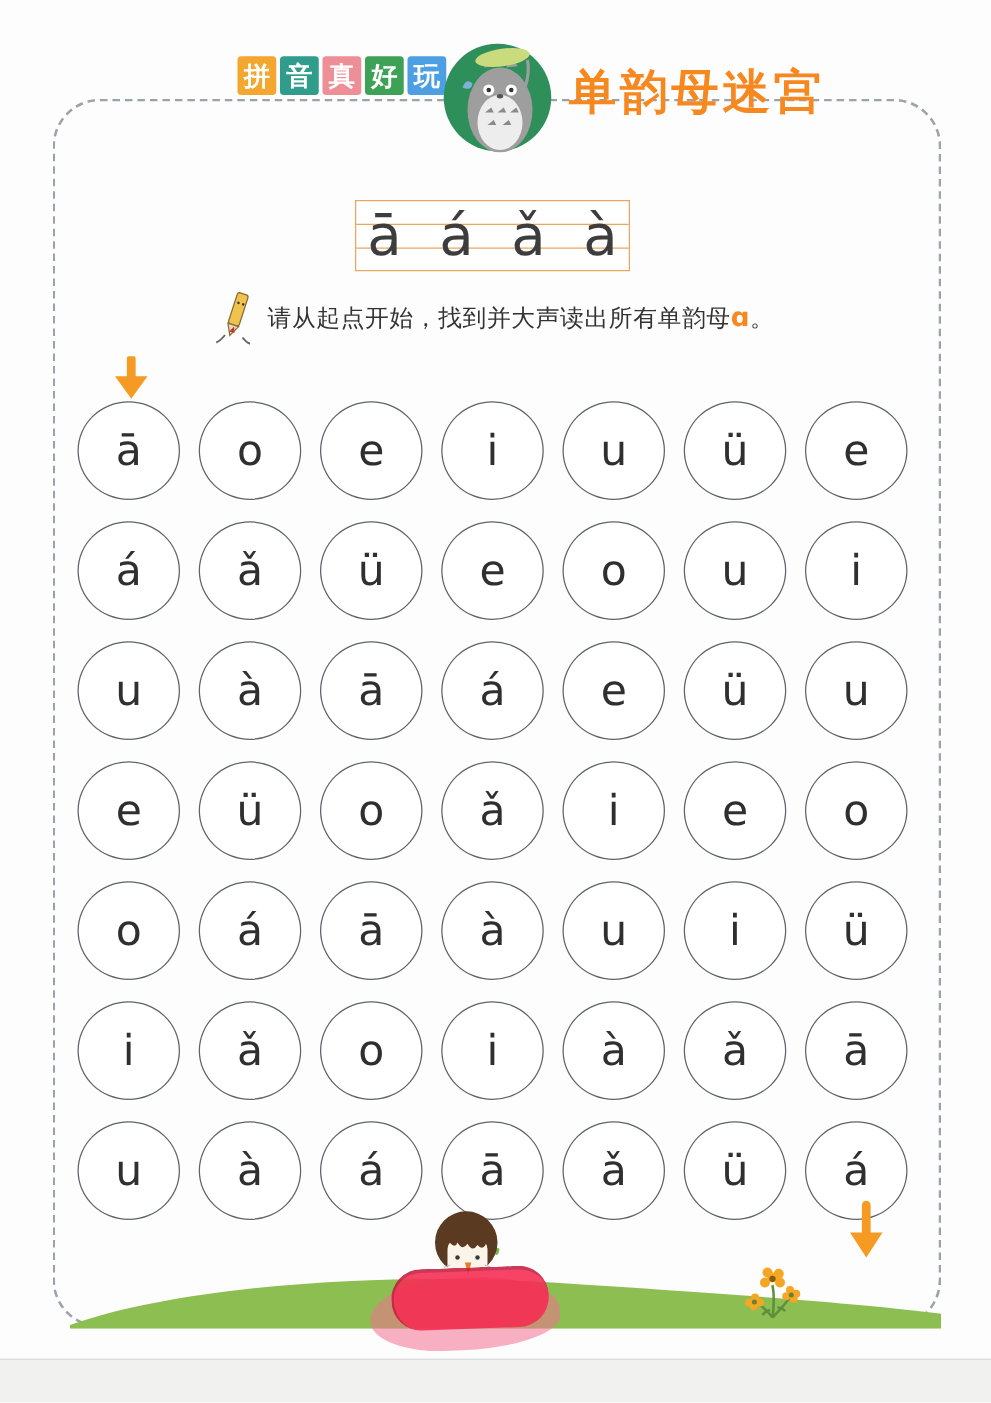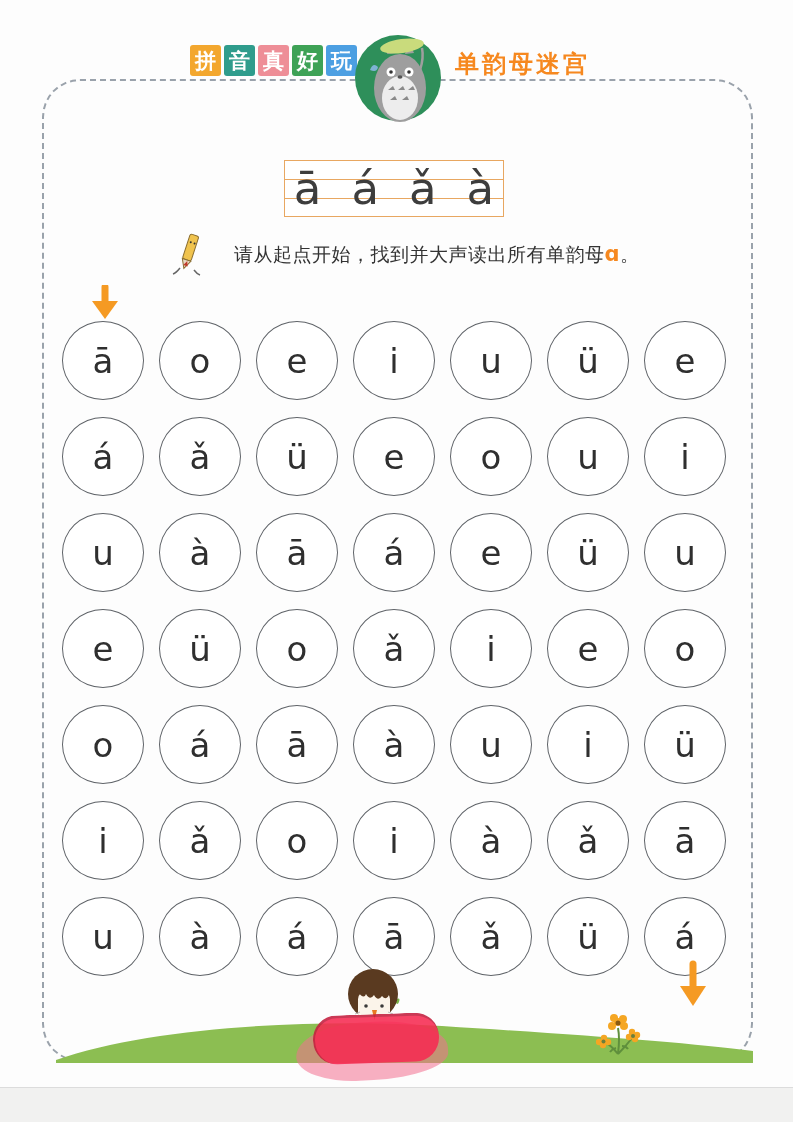--- a/index.html
+++ b/index.html
@@ -8,35 +8,35 @@
 
   
   .sheet-border { position:absolute; left:42px; top:79px; width:711px; height:983px;
     border:2px dashed #9aa2ab; border-radius:38px; z-index:1; }
 
   
   .banner { position:absolute; left:190px; top:45px; display:flex; gap:3px; z-index:5; }
   .banner-box { width:31px; height:31px; display:flex; align-items:center; justify-content:center;
     color:#fff; font-size:21px; font-weight:bold; border-radius:3px; }
   .avatar { position:absolute; left:354px; top:34px; width:88px; height:88px; z-index:6; }
-  .page-title { position:absolute; left:455px; top:48px; font-size:24px; font-weight:bold;
+  .page-title { position:absolute; left:455px; top:48px; font-size:38px; font-weight:bold;
     color:#F6881F; letter-spacing:3px; z-index:5; }
 
   
   .tone-box { position:absolute; left:284px; top:160px; width:220px; height:57px;
     border:1px solid #E8A761; z-index:5; background:#fff; }
   .tone-line { position:absolute; left:0; width:100%; height:1px; background:#E8A761; }
   .tone-letters { position:absolute; left:0; top:-8px; width:100%; height:70px;
     display:flex; align-items:center; justify-content:center; gap:30px;
     font-size:45px; color:#3d3d3d; }
 
   
   .instruction { position:absolute; left:168px; top:232px; display:flex; align-items:flex-start; z-index:5; }
   .pencil { width:40px; height:44px; margin-right:6px; }
-  .instr-text { font-size:19px; color:#333; padding-top:10px; letter-spacing:0.5px;margin-left:20px; }
+  .instr-text { font-size:19px; color:#333; padding-top:10px; letter-spacing:0.5px; }
   .instr-highlight { color:#F6881F; font-weight:bold; font-size:21px; }
 
   
   .maze { position:absolute; left:62px; top:321px; display:grid;
     grid-template-columns:repeat(7, 82px); column-gap:15px; row-gap:17px; z-index:4; }
   .cell { width:82px; height:79px; border:1.6px solid #5f6368; border-radius:50%;
     display:flex; align-items:center; justify-content:center; background:#fff; }
   .cell span { font-size:34px; color:#2f2f2f; line-height:1; }
 
   .arrow { position:absolute; z-index:6; }

